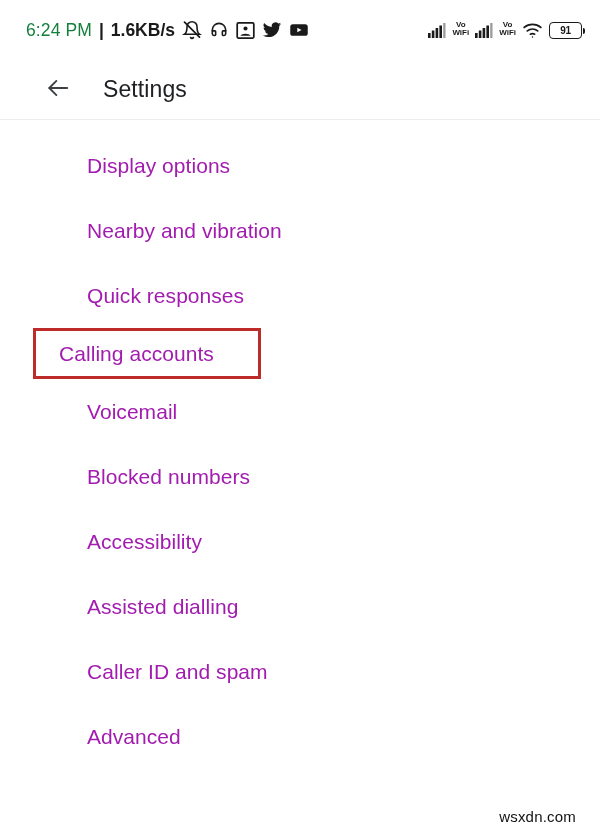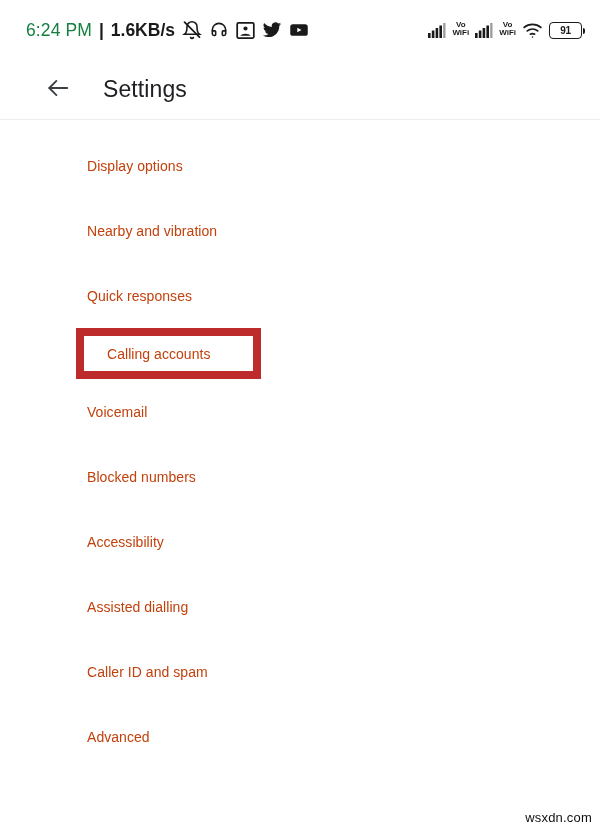--- a/index.html
+++ b/index.html
@@ -132,41 +132,41 @@
   .list-item {
     height: 65px;
     display: flex;
     align-items: center;
     padding-left: 87px;
     box-sizing: border-box;
     cursor: pointer;
     position: relative;
   }
   .list-item-label {
-    font-size: 14px;
-    color: #c2410c;
+    font-size: 21px;
+    color: #a21caf;
     letter-spacing: 0.05px;
     line-height: 1;
   }
   
   .list-item.highlighted {
-    margin-left: 76px;
+    margin-left: 33px;
     margin-right: 339px;
     padding-left: 23px;
-    border: 8px solid #7f1d1d;
+    border: 3px solid #7f1d1d;
     height: 51px;
     box-sizing: border-box;
   }
 
   
   .watermark {
     position: absolute;
-    right: 8px;
+    right: 24px;
     bottom: 6px;
-    font-size: 13px;
+    font-size: 15px;
     color: #111111;
     font-family: "Liberation Sans", sans-serif;
     letter-spacing: 0.2px;
   }
 </style>
 </head>
 <body>
 
 <div class="status-bar">
 

